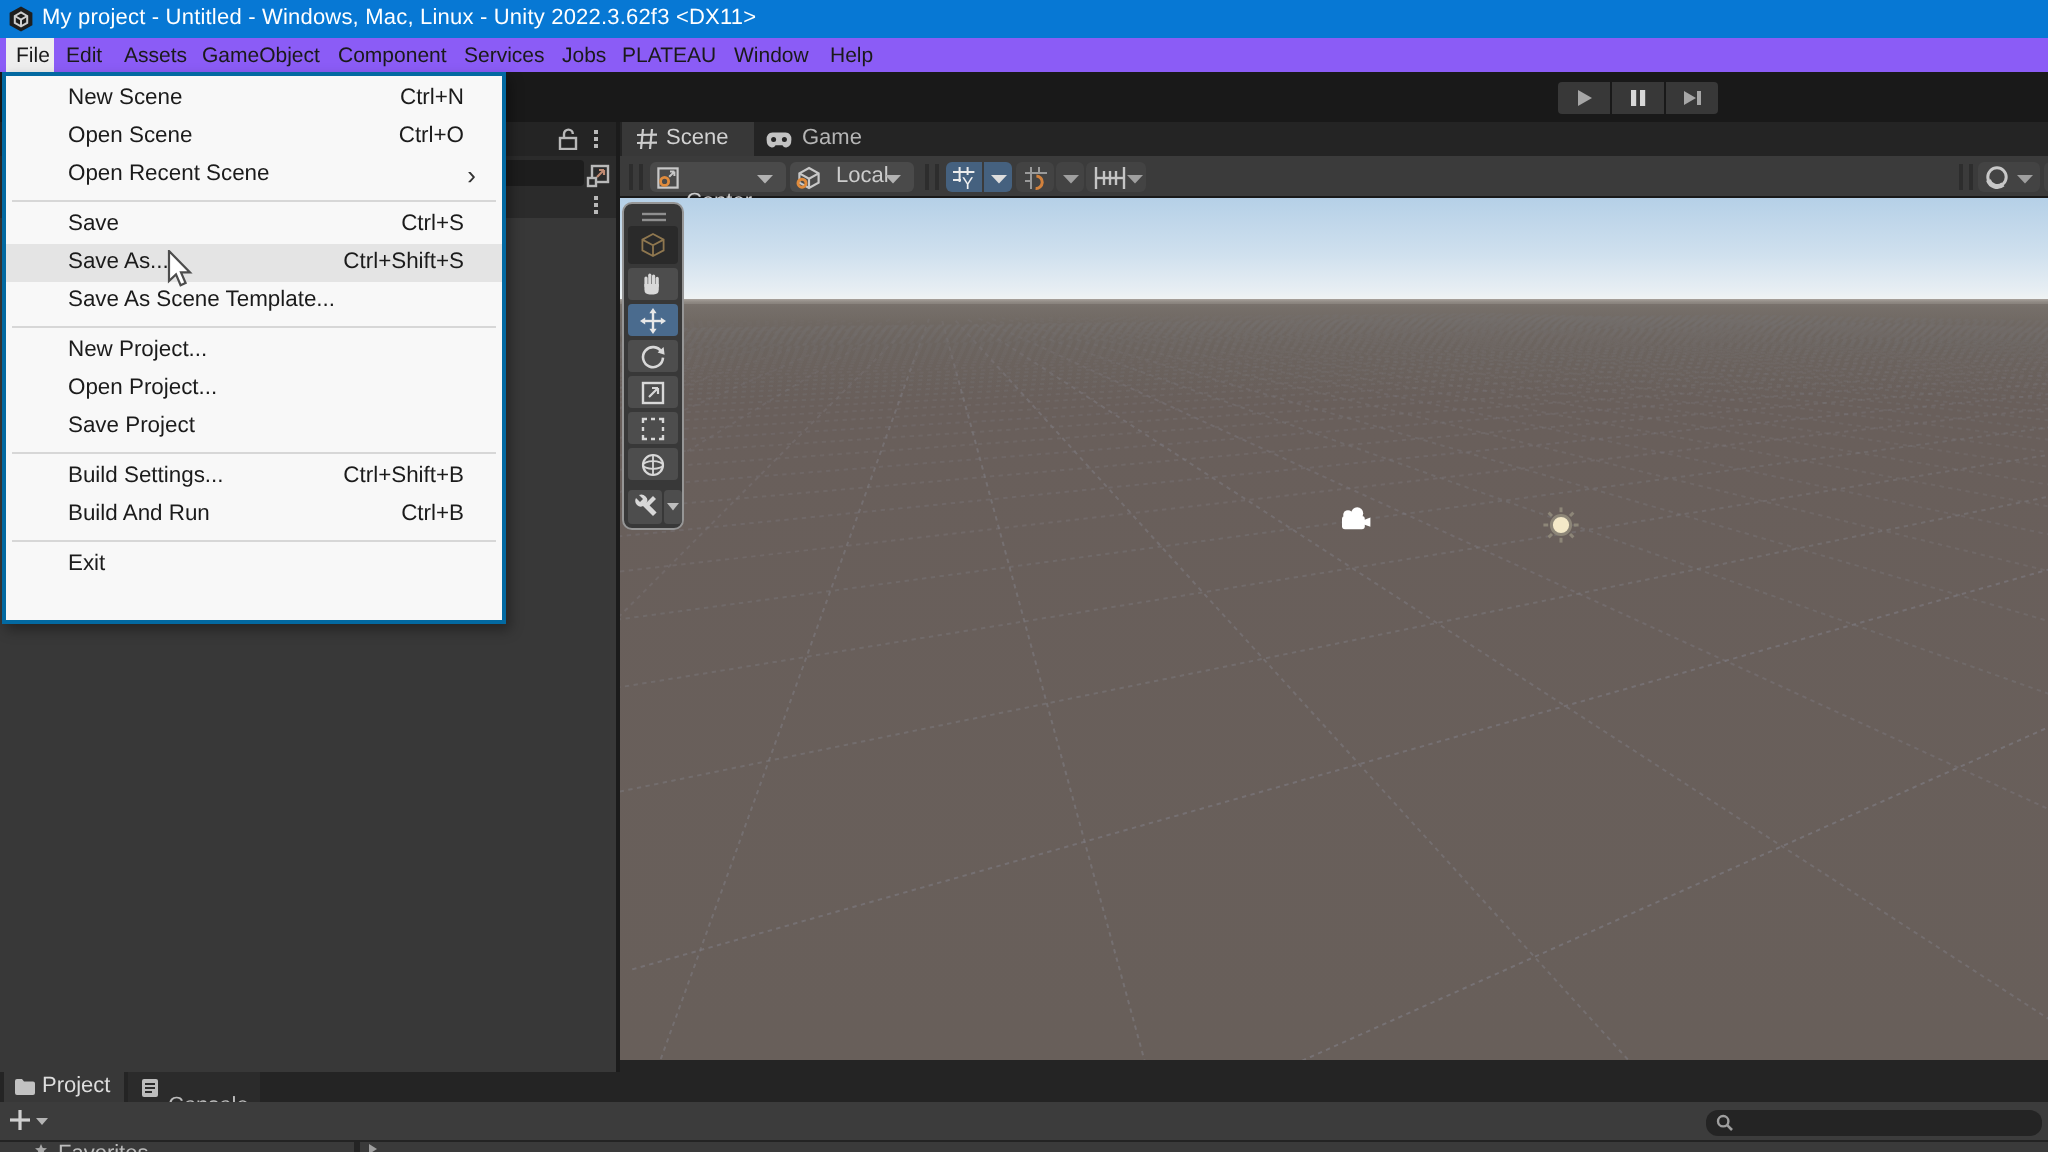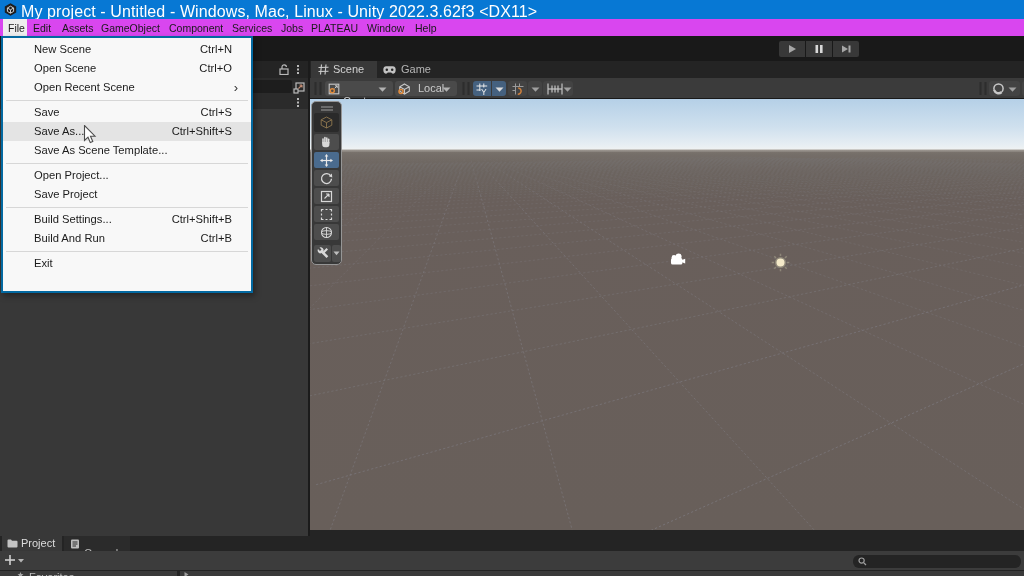--- a/index.html
+++ b/index.html
@@ -1,20 +1,20 @@
 <!DOCTYPE html>
 <html><head><meta charset="utf-8">
 <style>
 * { margin:0; padding:0; box-sizing:border-box; }
 html,body { width:1024px; height:576px; overflow:hidden; background:#191919;
   font-family:"Liberation Sans", sans-serif; }
 .abs { position:absolute; }
 #titlebar { left:0; top:0; width:1024px; height:19px; background:#0778d4; }
-#titlebar .tt { position:absolute; left:21px; top:3px; font-size:16px; color:#fff; letter-spacing:0.1px; }
-#menubar { left:0; top:19px; width:1024px; height:17px; background:#d946ef; }
+#titlebar .tt { position:absolute; left:21px; top:3px; font-size:11px; color:#fff; letter-spacing:0.1px; }
+#menubar { left:0; top:19px; width:1024px; height:17px; background:#8b5cf6; }
 .mbi { position:absolute; top:3px; font-size:10.5px; color:#1a1a1a; }
 #filehl { position:absolute; left:3px; top:0px; width:24px; height:17px; background:#eeeeee; }
 #topbar { left:0; top:36px; width:1024px; height:25px; background:#191919; }
 .pbtn { position:absolute; top:5px; width:26px; height:16px; background:#383838; }
 #leftpanel { left:0; top:61px; width:308px; height:475px; background:#383838; }
 #lp-tabs { position:absolute; left:0; top:0; width:308px; height:17px; background:#242424; }
 #lp-bar { position:absolute; left:0; top:17px; width:308px; height:31px; background:#2b2b2b; }
 #lp-input { position:absolute; left:140px; top:2px; width:152px; height:13px; background:#1d1d1d; border-radius:2px; }
 #vsplit { left:308px; top:61px; width:2px; height:475px; background:#1b1b1b; }
 #scenehead { left:310px; top:61px; width:714px; height:17px; background:#242424; }
@@ -579,20 +579,23 @@
     </div>
 <div class="mrow hl">
       <span class="ml">Save As...</span>
       <span class="msc">Ctrl+Shift+S</span>
     </div>
 <div class="mrow">
       <span class="ml">Save As Scene Template...</span>
     </div>
 <div class="msep"></div>
 <div class="mrow">
+      <span class="ml">New Project...</span>
+    </div>
+<div class="mrow">
       <span class="ml">Open Project...</span>
     </div>
 <div class="mrow">
       <span class="ml">Save Project</span>
     </div>
 <div class="msep"></div>
 <div class="mrow">
       <span class="ml">Build Settings...</span>
       <span class="msc">Ctrl+Shift+B</span>
     </div>

